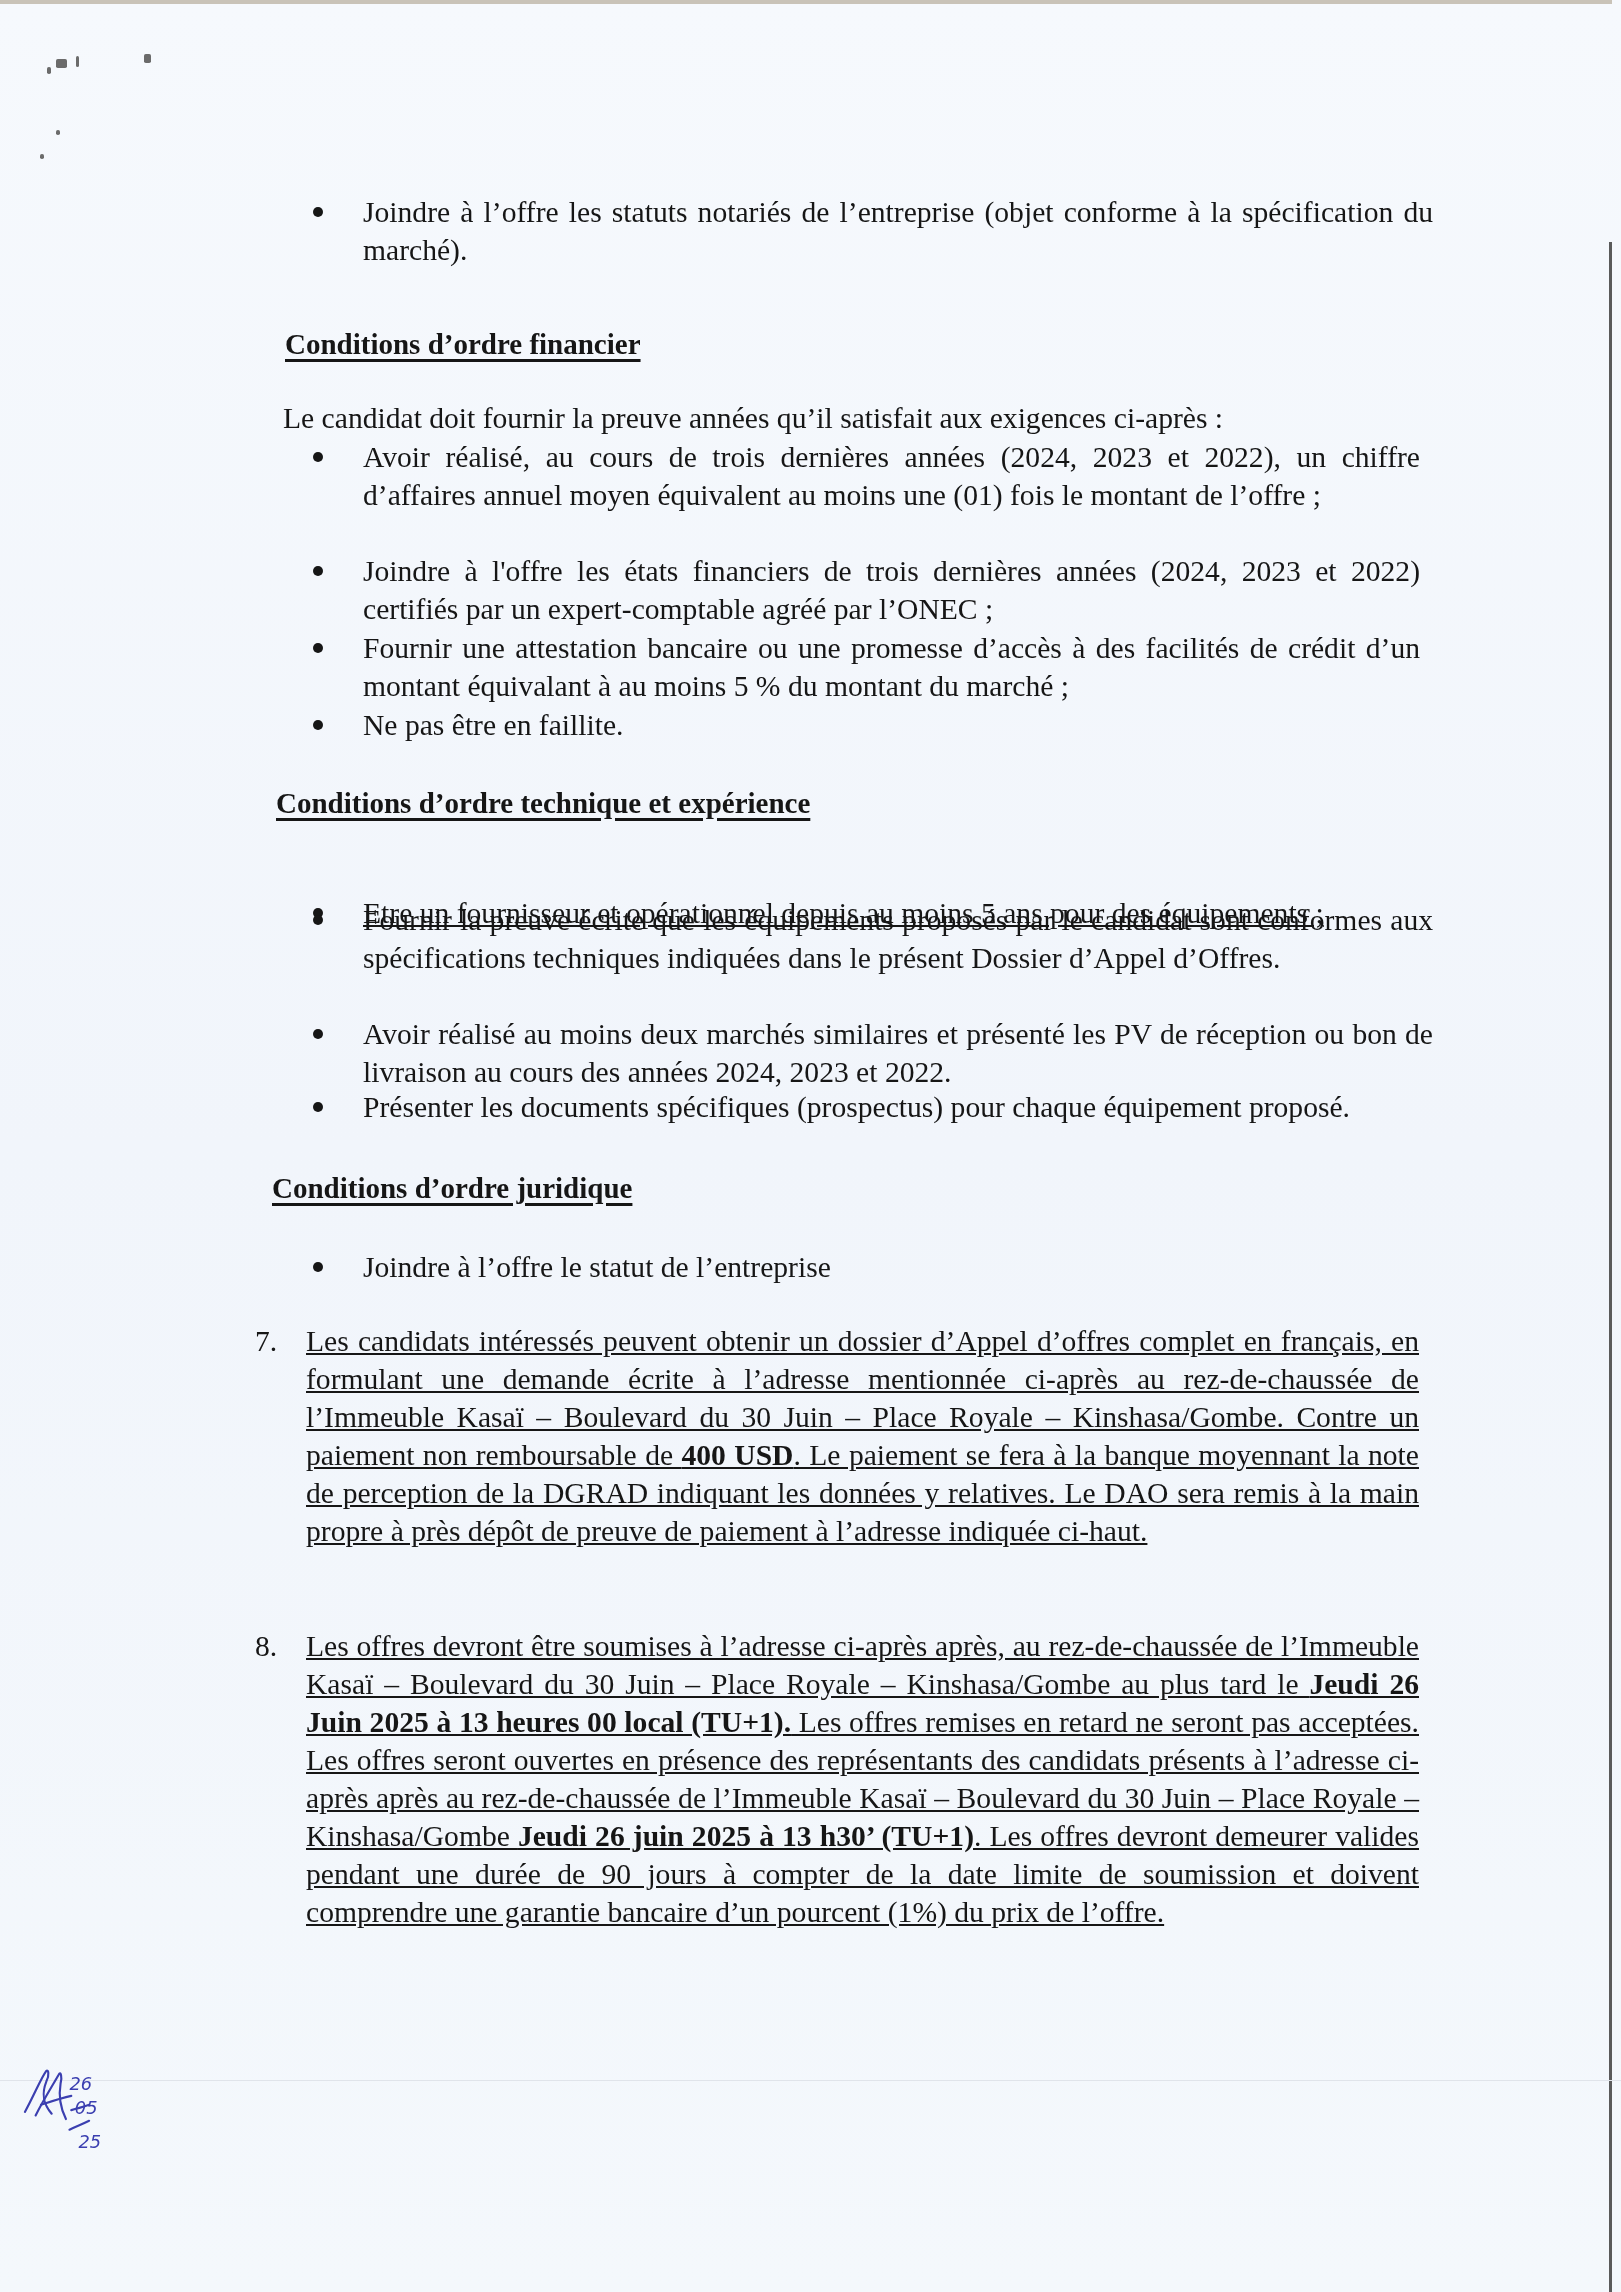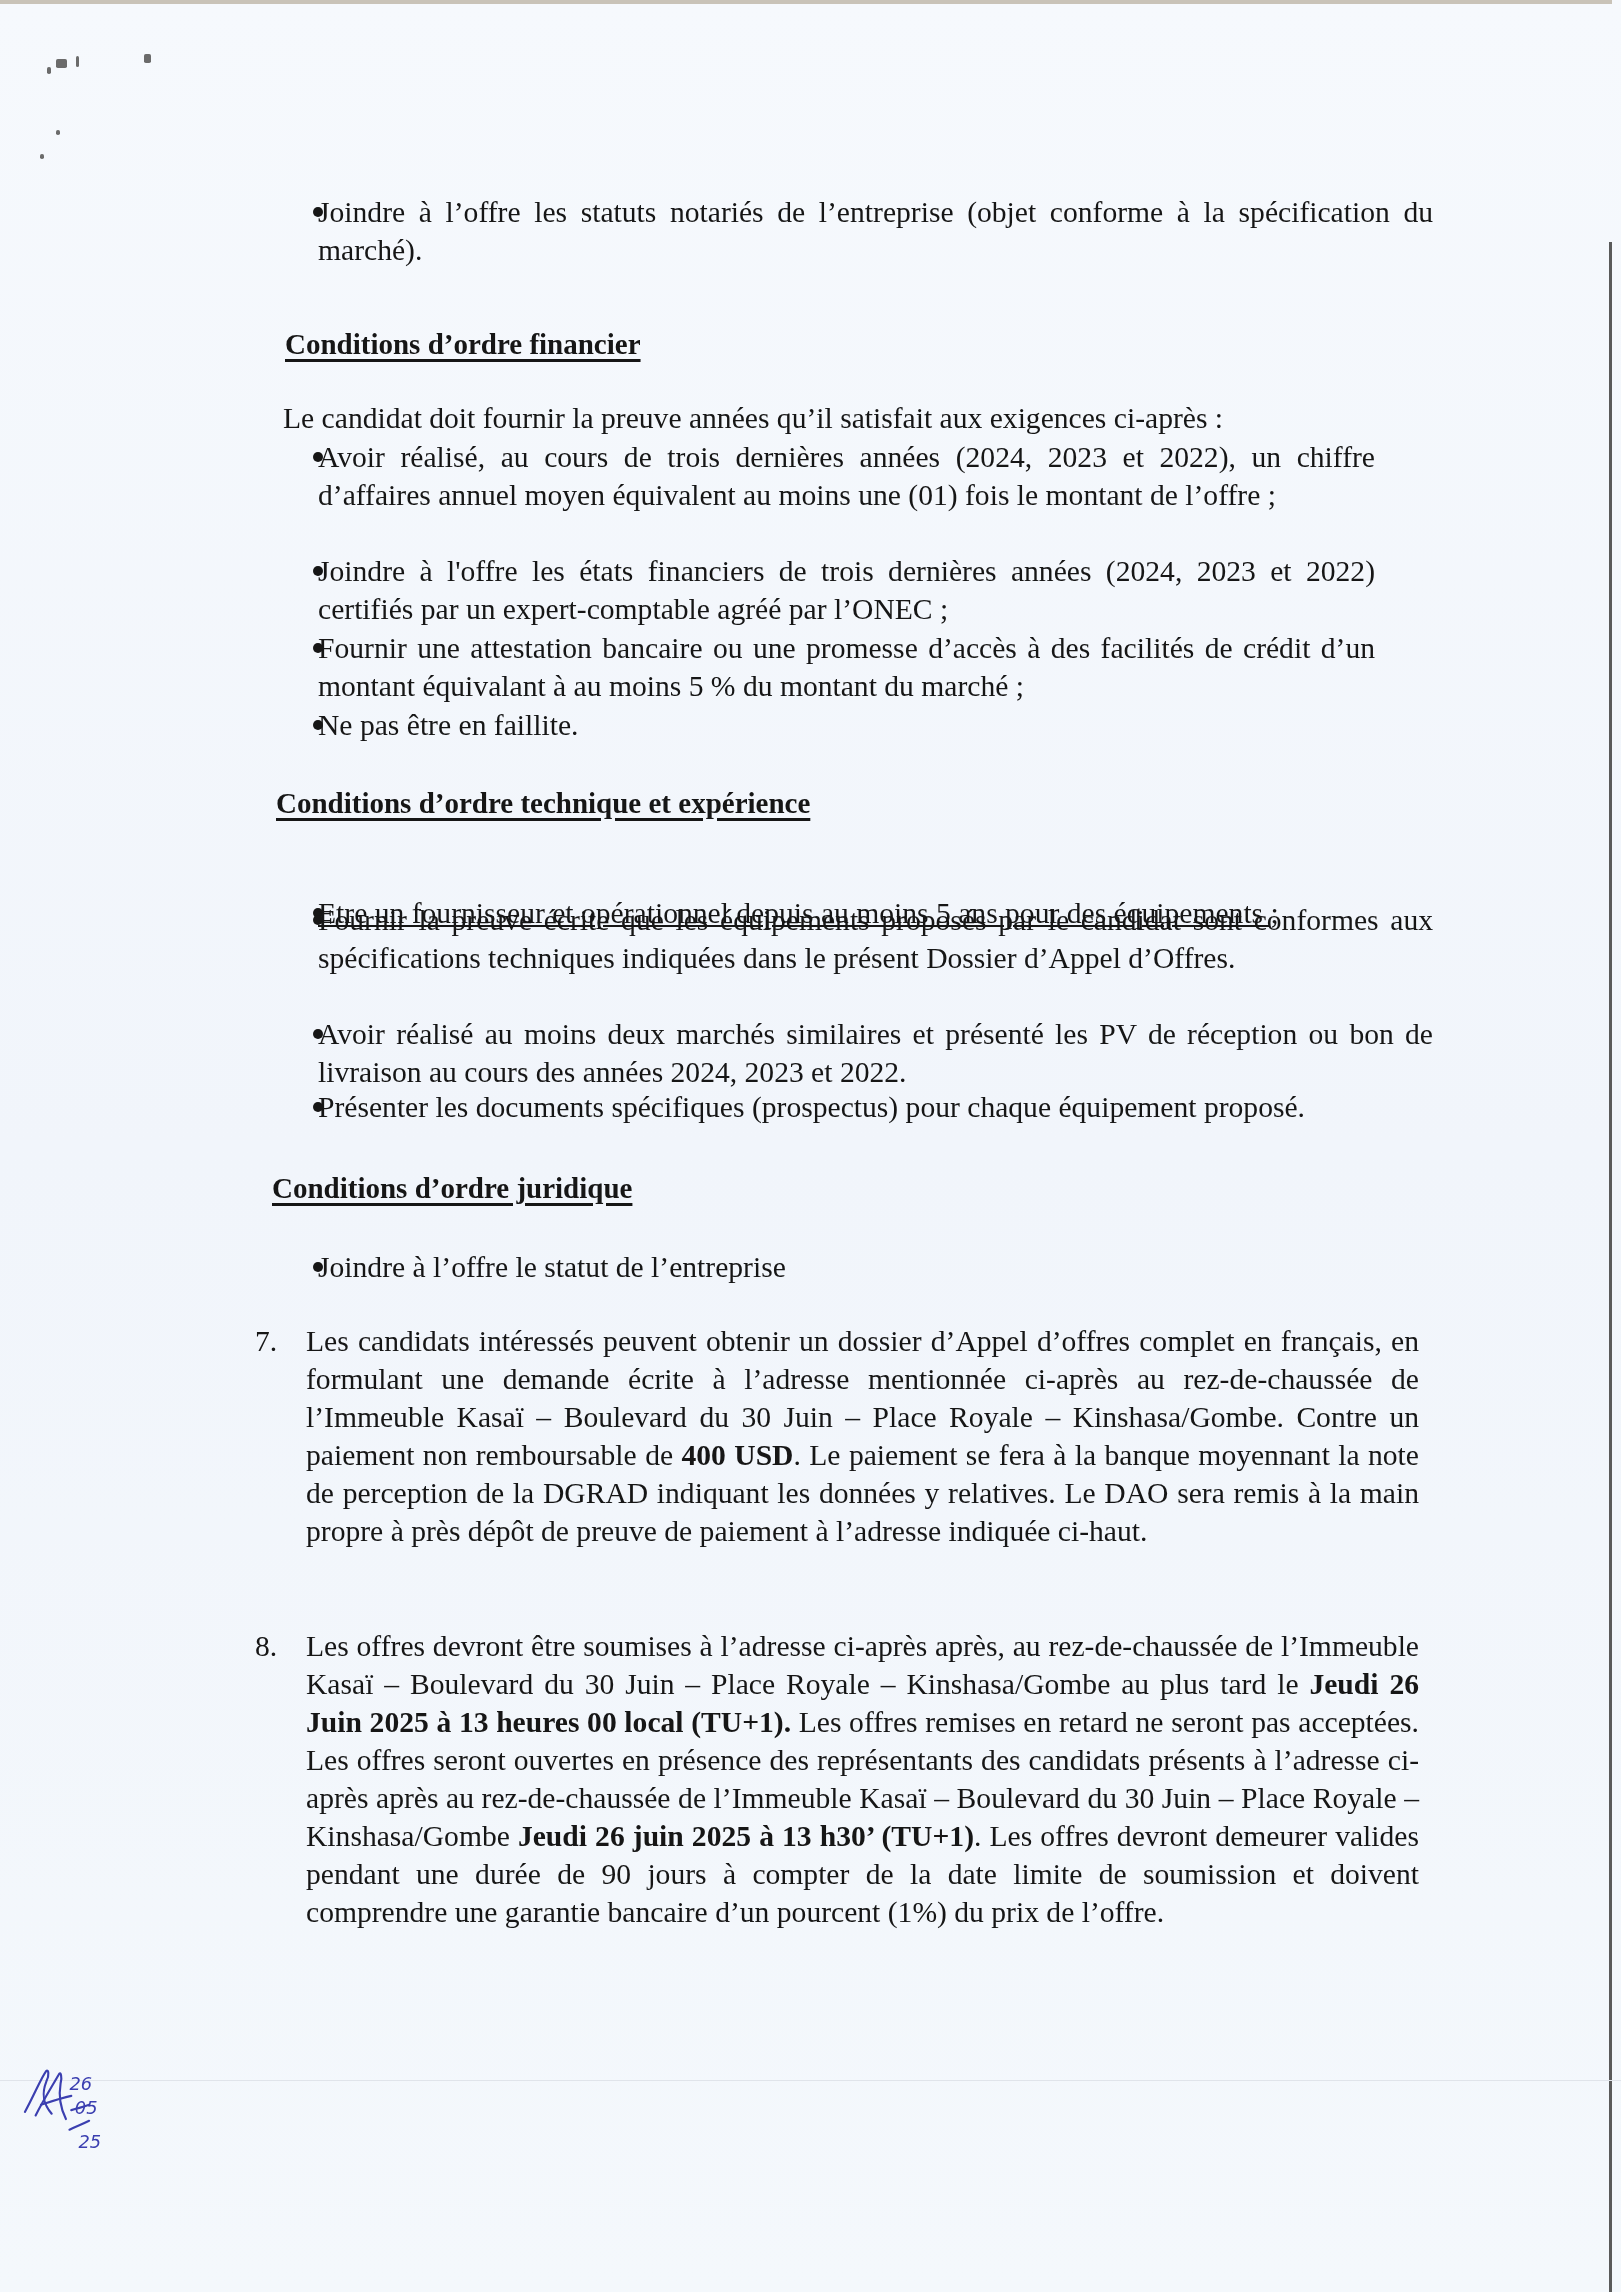--- a/index.html
+++ b/index.html
@@ -19,28 +19,28 @@
 
   .speck { position: absolute; background: #6b6b6b; border-radius: 1.8px; }
 
   .content { position: absolute; left: 0; top: 0; width: 1621px; }
   .para { position: absolute; font-size: 29.6px; line-height: 38px; text-align: justify; }
   .bullet-item { position: absolute; left: 318px; width: 1115px; }
   .bullet-dot {
     position: absolute; left: -5.4px; top: 14.3px; width: 9.9px; height: 9.9px;
     border-radius: 50%; background: #161616;
   }
-  .bullet-text { display: block; font-size: 29.6px; line-height: 38px; text-align: justify; }
+  .bullet-text { display: block; margin-left: 45px; font-size: 29.6px; line-height: 38px; text-align: justify; }
   .heading {
     position: absolute; font-size: 29px; font-weight: bold; line-height: 36px;
     text-decoration: underline; text-decoration-thickness: 2.7px; text-underline-offset: 4.5px;
   }
   .num-item { position: absolute; left: 255px; width: 1164px; }
   .num-label { position: absolute; left: 0; top: 0; font-size: 29.6px; line-height: 38px; }
-  .num-text { display: block; margin-left: 51px; font-size: 29.6px; line-height: 38px; text-align: justify; }
+  .num-text { display: block; margin-left: 51px; font-size: 29.6px; line-height: 38px; text-align: justify; text-decoration: underline; }
   .last-line-left { text-align-last: left; }
   b { font-weight: bold; }
 
   .signature {
     position: absolute; left: 930px; top: 2000px;
     font-size: 29px; font-weight: bold; line-height: 38px;
   }
   .handwriting { position: absolute; left: 16px; top: 2042px; width: 107px; height: 130px; }
 </style>
 </head>

